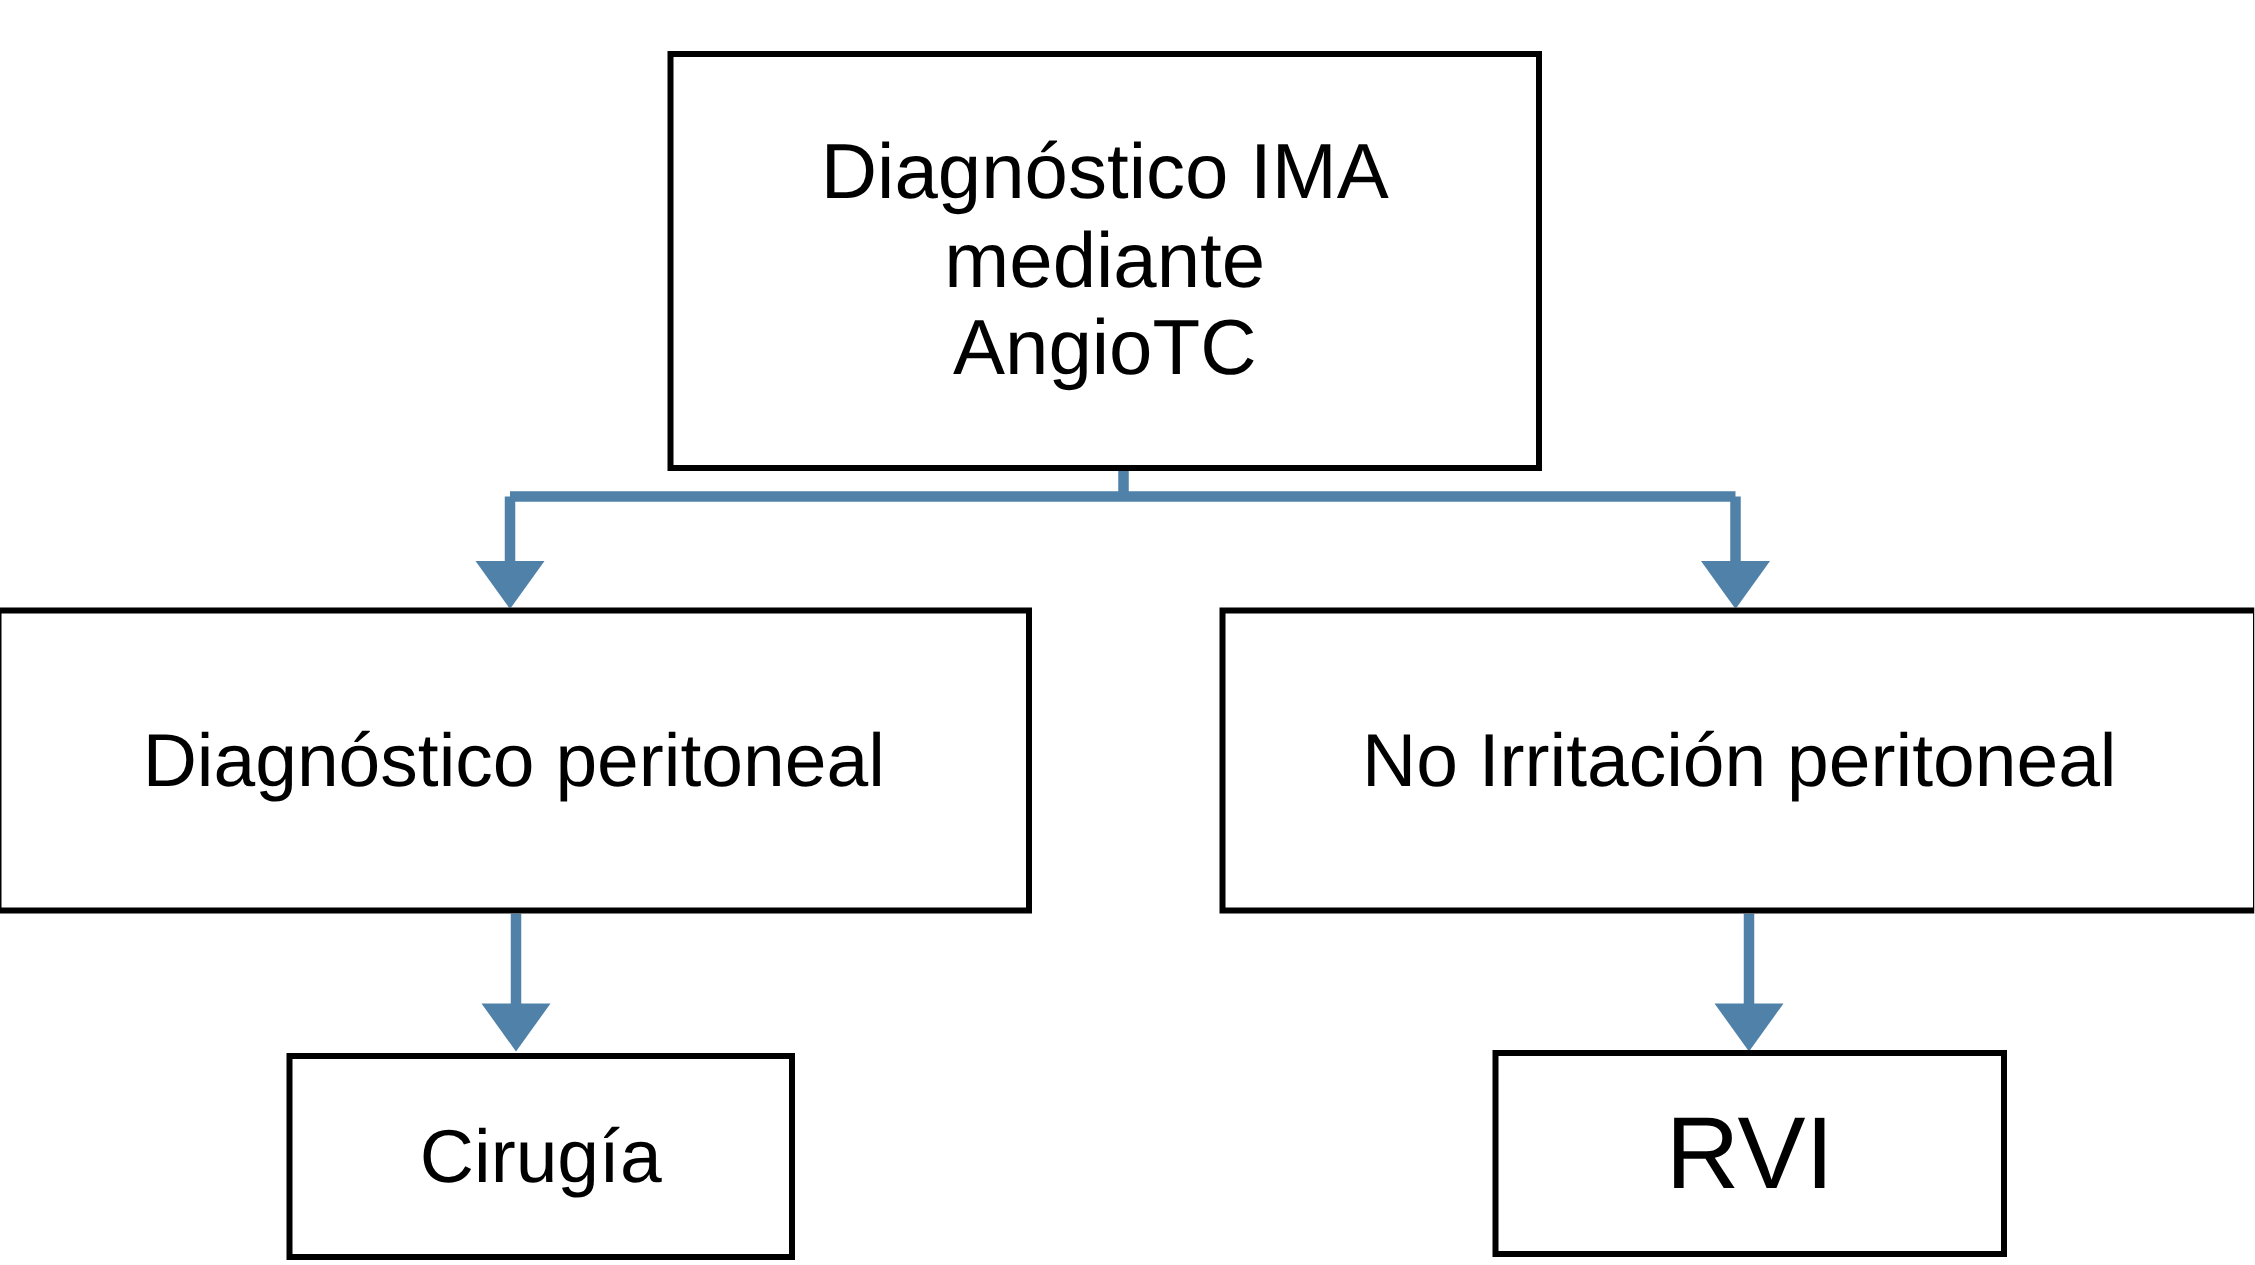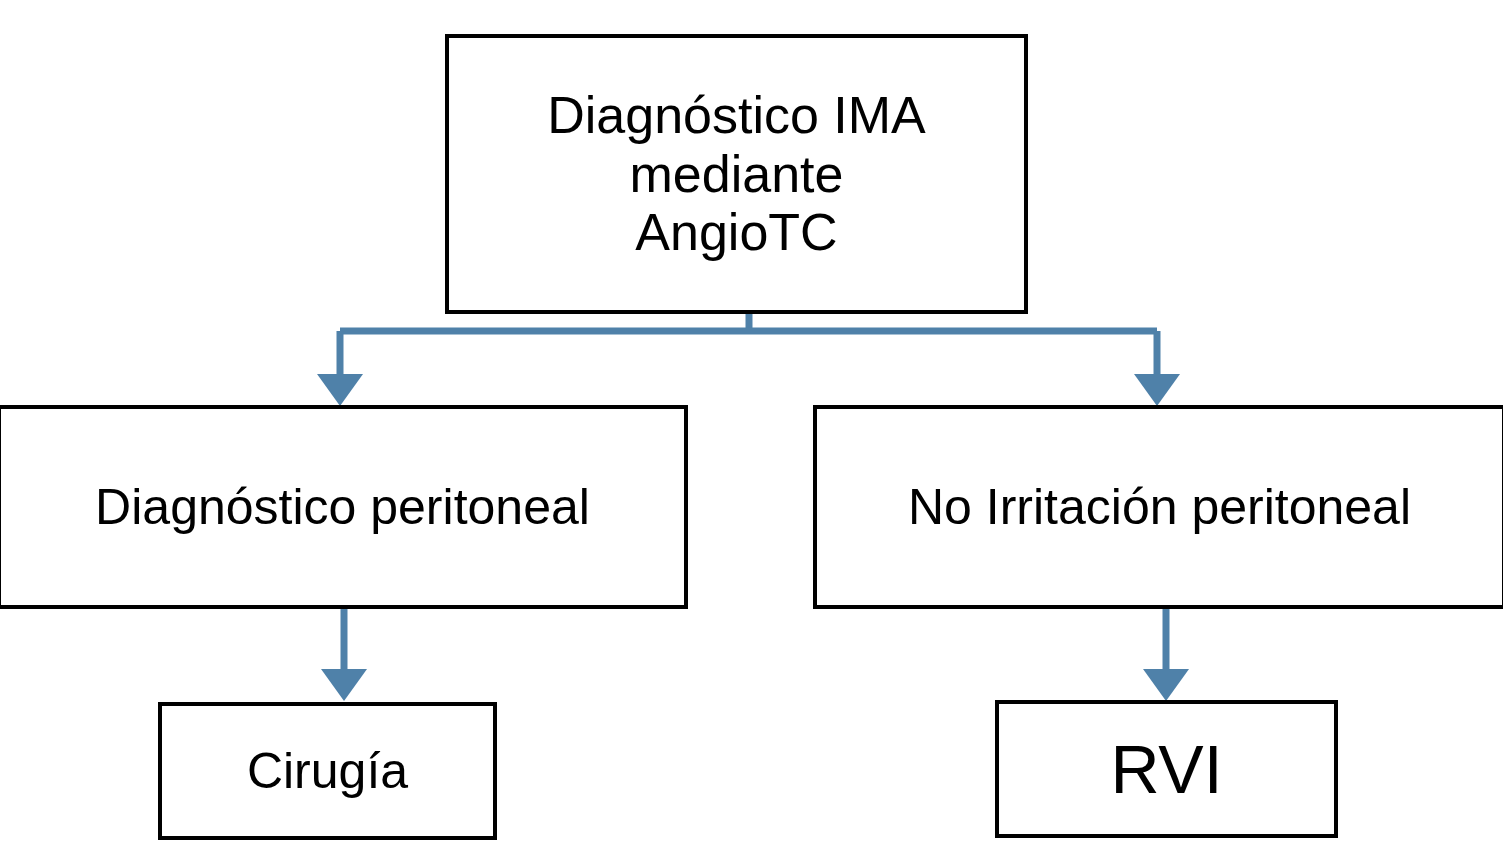--- a/index.html
+++ b/index.html
@@ -54,21 +54,21 @@
 
   #node-no-peritoneal {
     left: 813px;
     top: 405px;
     width: 693px;
     height: 204px;
     font-size: 50px;
   }
 
   #node-surgery {
-    left: 158px;
+    left: 191px;
     top: 702px;
     width: 339px;
     height: 138px;
     font-size: 50px;
     align-items: center;
   }
 
   #node-rvi {
     left: 995px;
     top: 700px;

